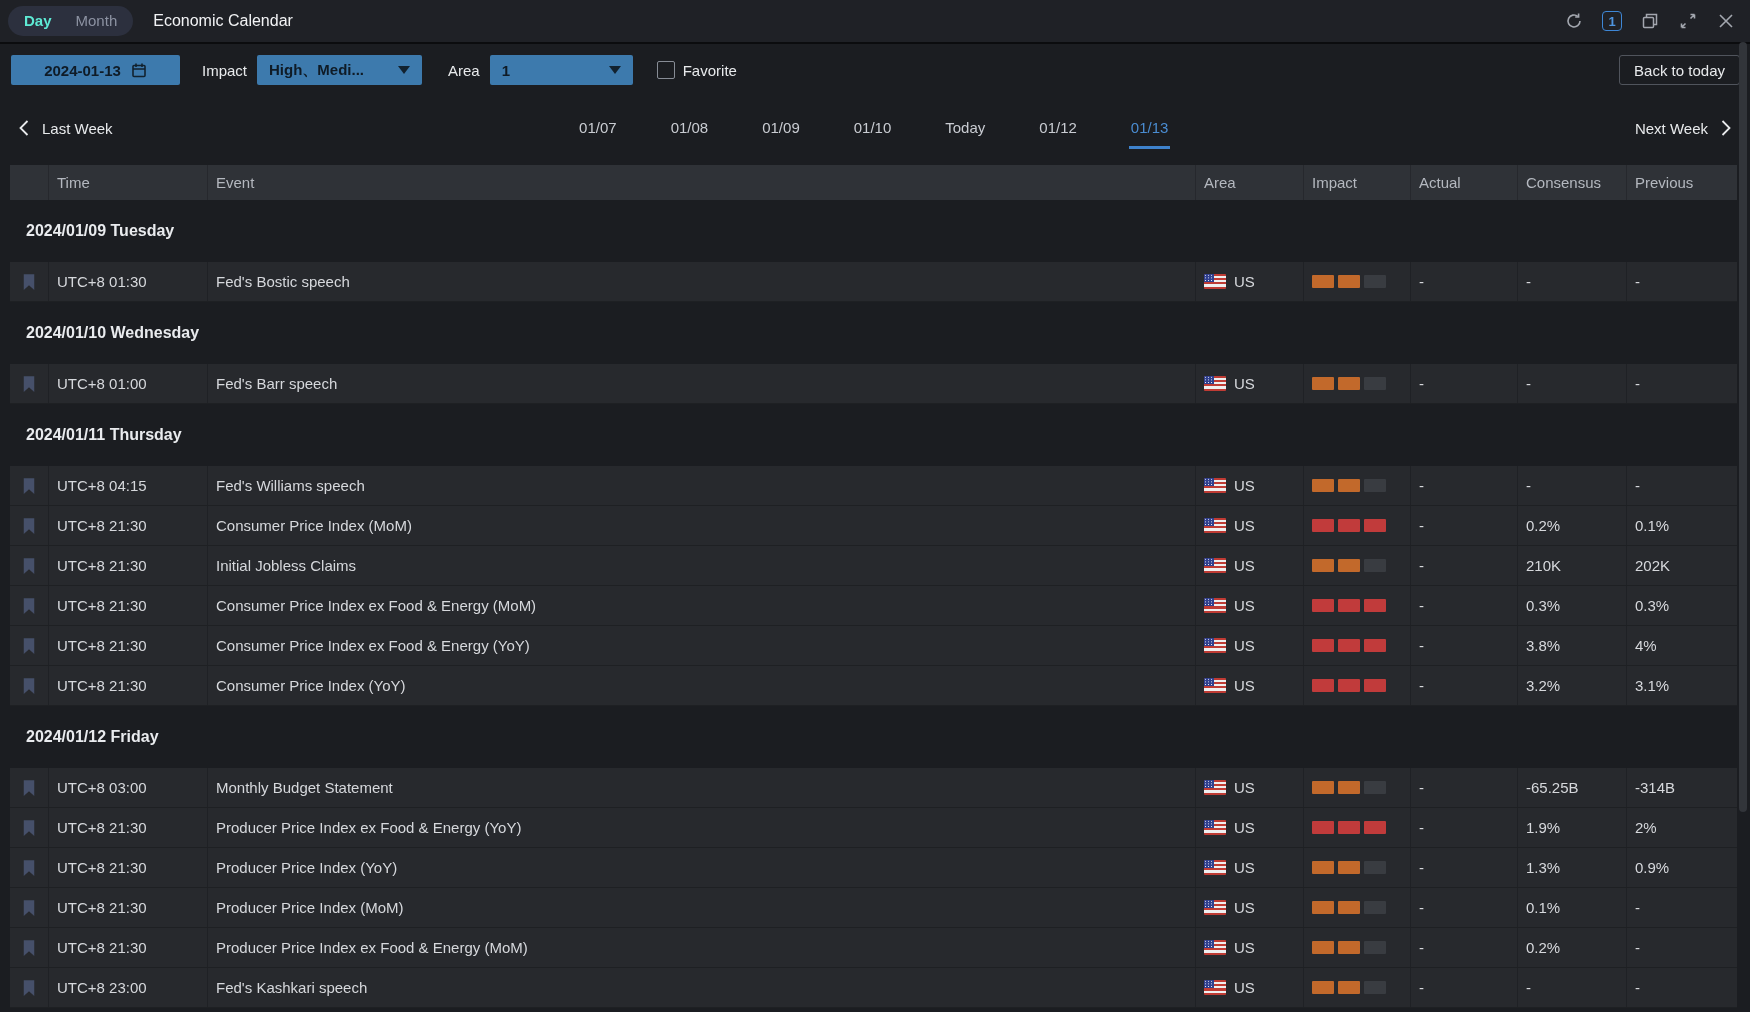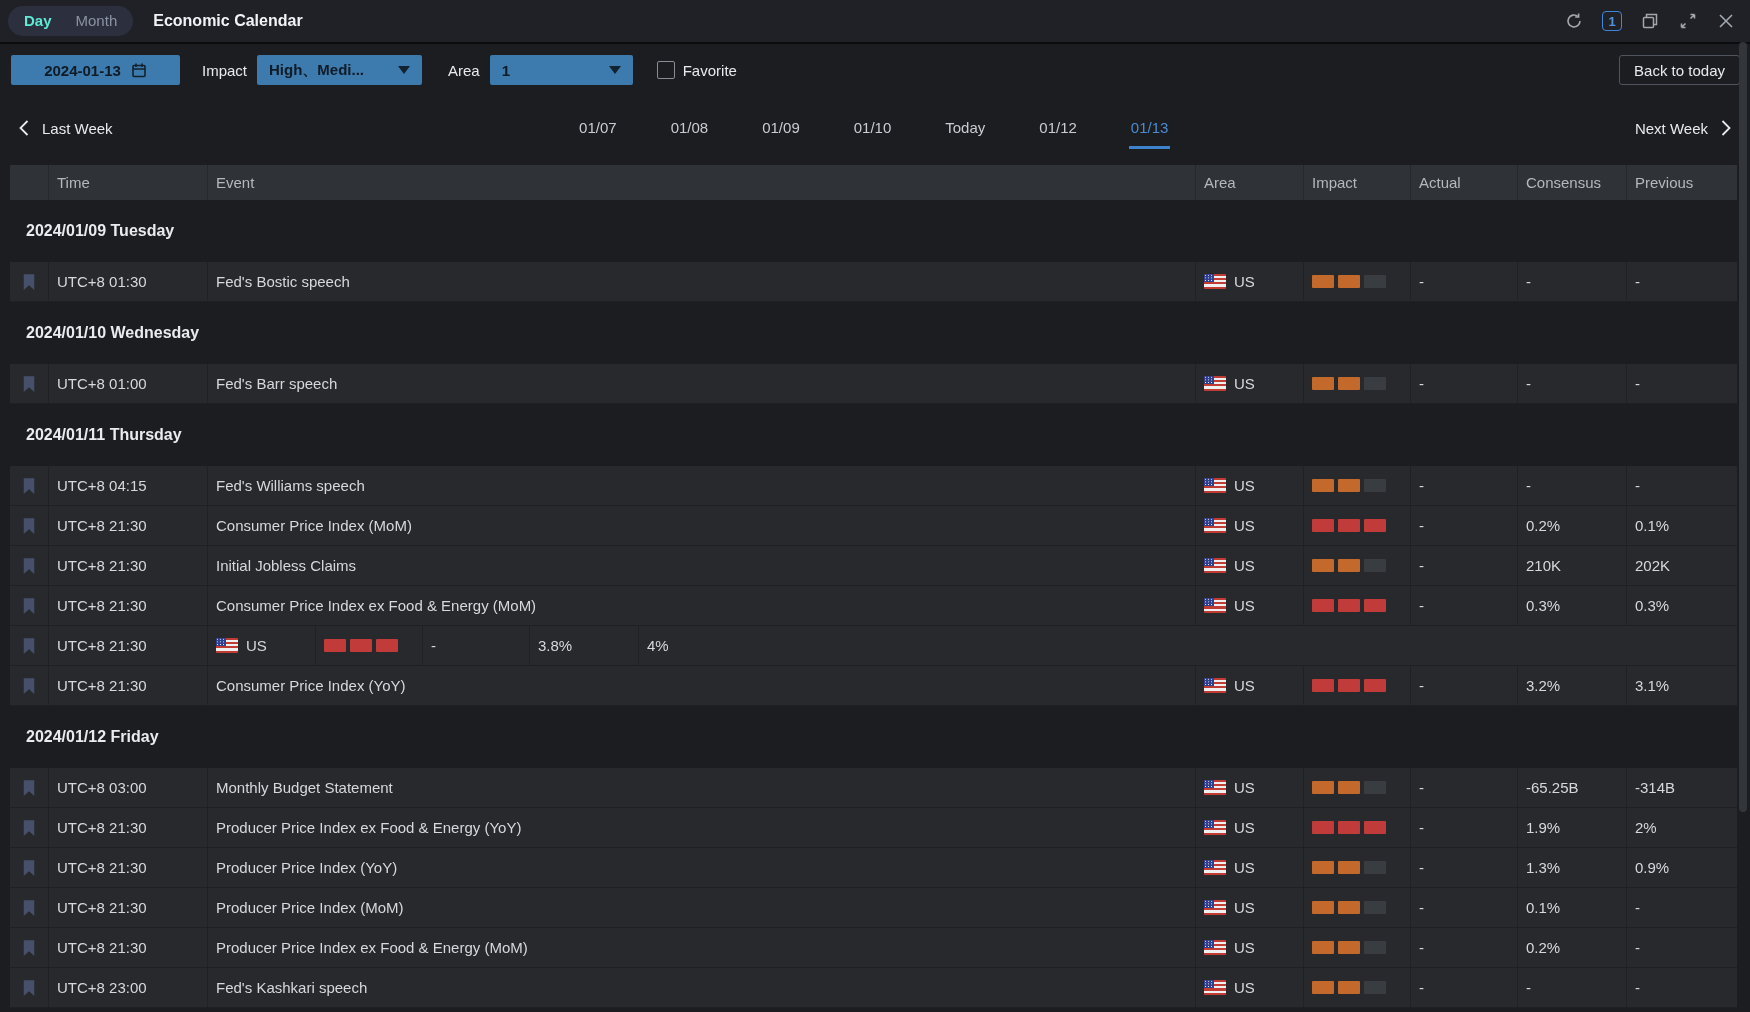--- a/index.html
+++ b/index.html
@@ -16,21 +16,21 @@
   .topbar {
     height:44px; background:#1F2126; display:flex; align-items:center;
     padding:0 14px 0 8px; border-bottom:2px solid #0B0C0E;
   }
   .seg {
     display:flex; align-items:center; height:30px; background:#2C303E;
     border-radius:15px; padding:0 4px;
   }
   .seg-item { font-size:15px; padding:0 12px; color:#8C92A2; cursor:pointer; line-height:30px; }
   .seg-item.active { color:#5eead4; font-weight:700; }
-  .page-title { margin-left:20px; font-size:16px; font-weight:700; color:#F2F3F5; }
+  .page-title { margin-left:20px; font-size:16px; font-weight:400; color:#F2F3F5; }
   .winbtns { margin-left:auto; display:flex; align-items:center; gap:18px; color:#A3A7AF; }
   .winbtn { width:20px; height:20px; display:flex; align-items:center; justify-content:center; cursor:pointer; }
   .ws-badge {
     width:20px; height:20px; border:1.5px solid #3E87D6; border-radius:4px;
     color:#4E95E0; font-size:13px; font-weight:700; display:flex; align-items:center; justify-content:center;
     cursor:pointer;
   }
 
   
   .filterbar { height:52px; display:flex; align-items:center; padding:0 10px 0 11px; background:#1B1D21; }
@@ -383,20 +383,21 @@
   </div>
             <div class="row">
     <div class="cell c-bookmark">
       <span class="bookmark-icon">
         <svg width="14" height="18" viewBox="0 0 16 20" fill="currentColor">
                     <path d="M2 1 h12 v18 l-6 -5.2 -6 5.2 z"></path>
                   </svg>
       </span>
     </div>
     <div class="cell c-time">UTC+8 21:30</div>
+    <div class="cell c-event">Consumer Price Index ex Food &amp; Energy (YoY)</div>
     <div class="cell c-area">
       <span class="flag"></span>
       <span class="area-label">US</span>
     </div>
     <div class="cell c-impact">
       <span class="bars">
         <span class="bar fill-high"></span>
                   <span class="bar fill-high"></span>
                   <span class="bar fill-high"></span>
       </span>

